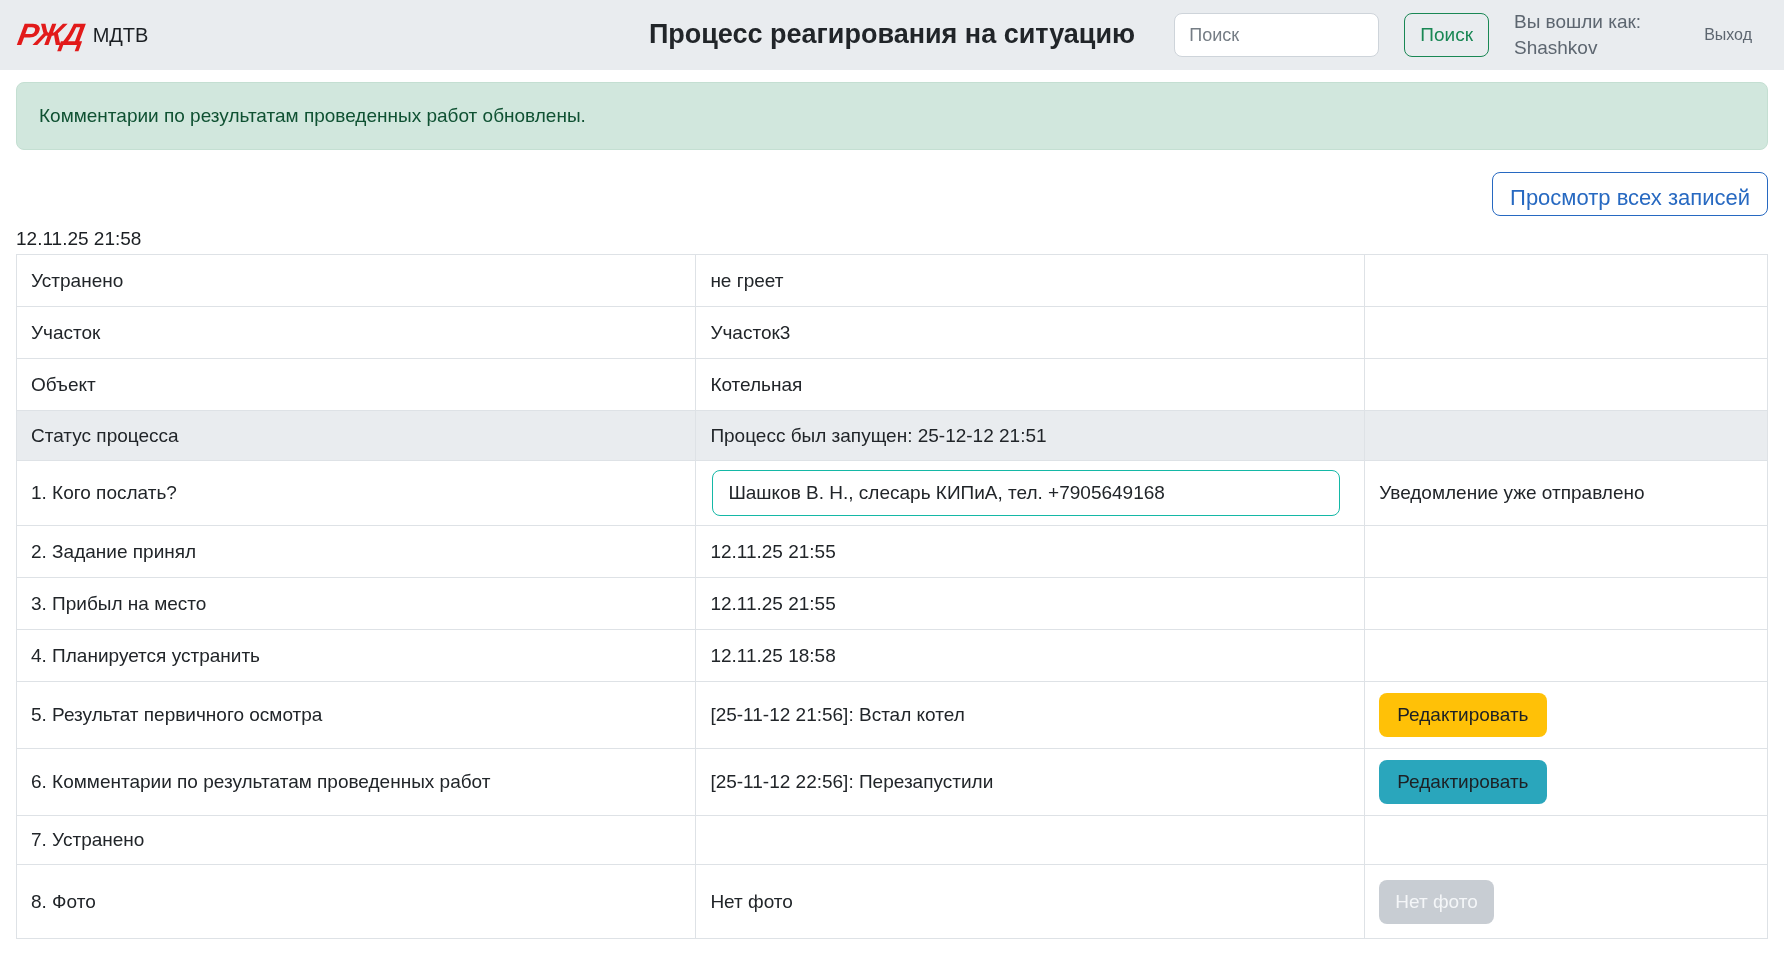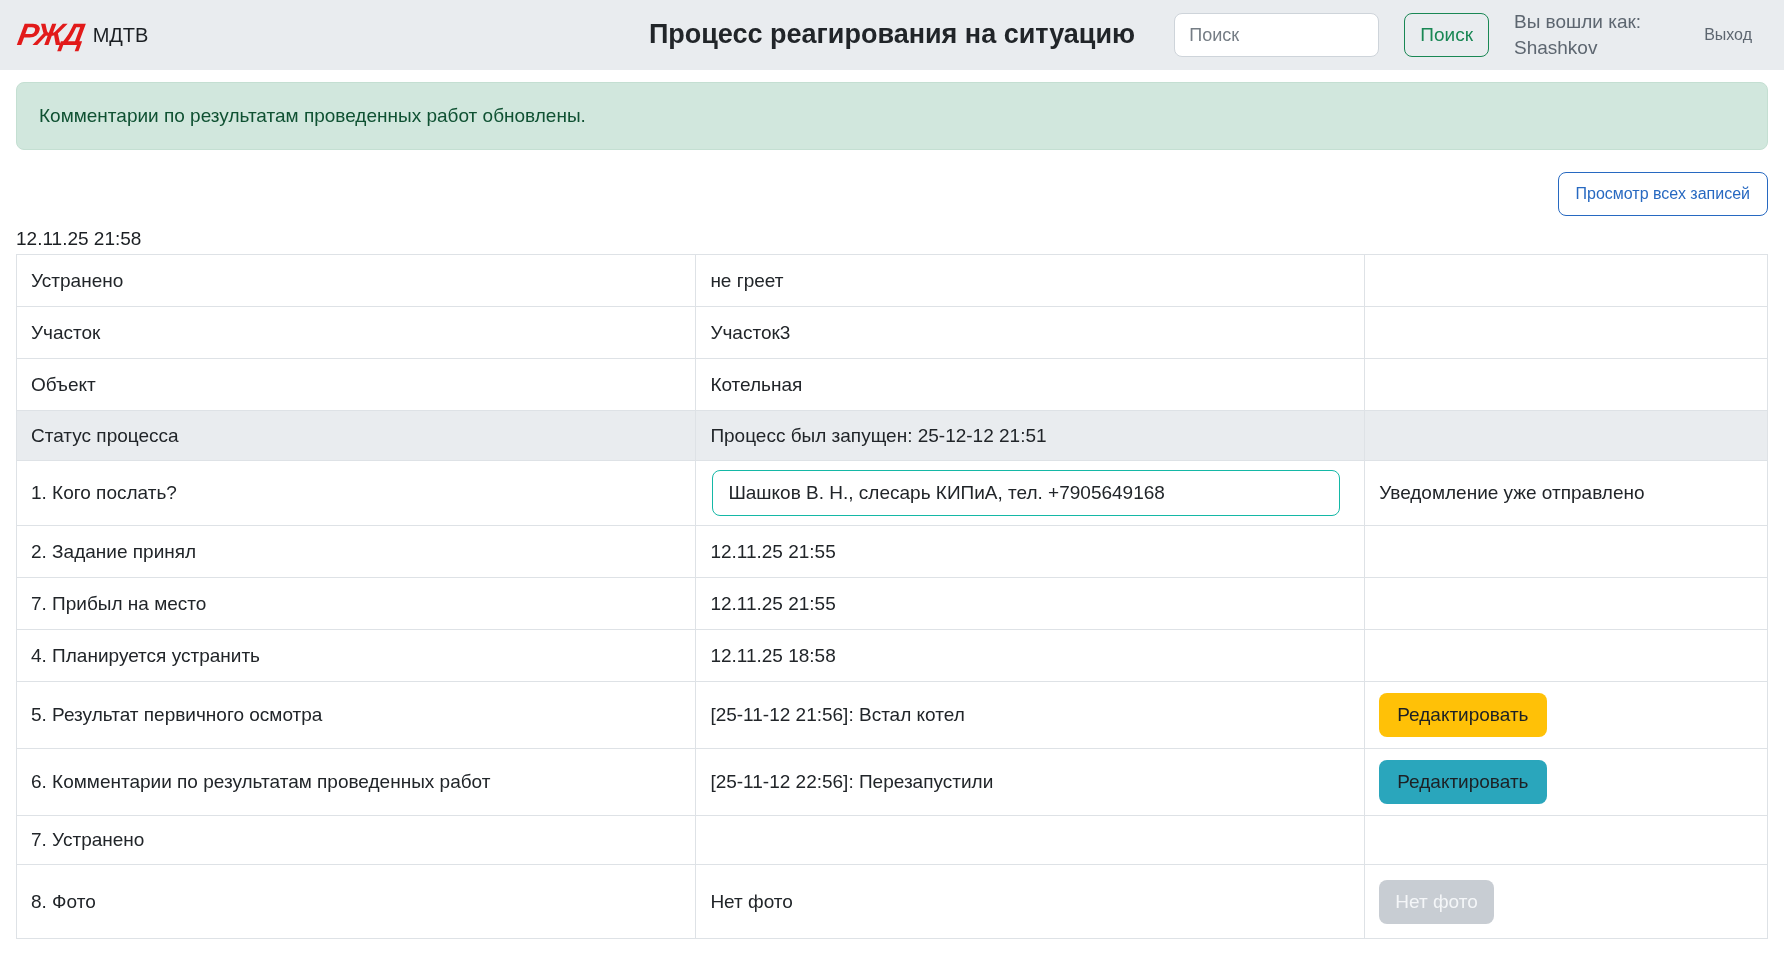--- a/index.html
+++ b/index.html
@@ -27,21 +27,21 @@
   .logout { font-size:16px; color:#5d6670; margin-left:38px; margin-right:14px;
     text-decoration:none; cursor:pointer; }
 
   
   .alert-success { margin:12px 16px 0 16px; height:68px; display:flex; align-items:center;
     background:#d1e7dd; color:#0f5132; border:1px solid #c4dfd2; border-radius:8px;
     padding:0 22px; font-size:19px; }
 
   
   .toolbar { margin:22px 16px 0 16px; display:flex; justify-content:flex-end; }
-  .btn-view-all { height:44px; padding:12px 17px; font-size:16px; color:#2769c1;
+  .btn-view-all { height:44px; padding:12px 17px; font-size:22px; color:#2769c1;
     background:#fff; border:1px solid #2769c1; border-radius:8px; cursor:pointer;
     font-family:inherit; }
 
   
   .timestamp { margin:12px 16px 4px 16px; font-size:19px; color:#1b1f23; }
   table.record { width:1752px; margin:0 16px; border-collapse:collapse; table-layout:fixed; }
   .record td { border:1px solid #dee2e6; vertical-align:middle;
     padding:8px 14px; font-size:19px; color:#212529; }
   .record col.c1 { width:38.8%; }
   .record col.c2 { width:38.2%; }
@@ -128,21 +128,21 @@
         <div class="assignee-box">Шашков В. Н., слесарь КИПиА, тел. +7905649168</div>
       </td>
       <td class="note">Уведомление уже отправлено</td>
     </tr>
     <tr class="h52">
       <td>2. Задание принял</td>
       <td>12.11.25 21:55</td>
       <td></td>
     </tr>
     <tr class="h52">
-      <td>7. Прибыл на место</td>
+      <td>3. Прибыл на место</td>
       <td>12.11.25 21:55</td>
       <td></td>
     </tr>
     <tr class="h52">
       <td>4. Планируется устранить</td>
       <td>12.11.25 18:58</td>
       <td></td>
     </tr>
     <tr class="h67">
       <td>5. Результат первичного осмотра</td>

